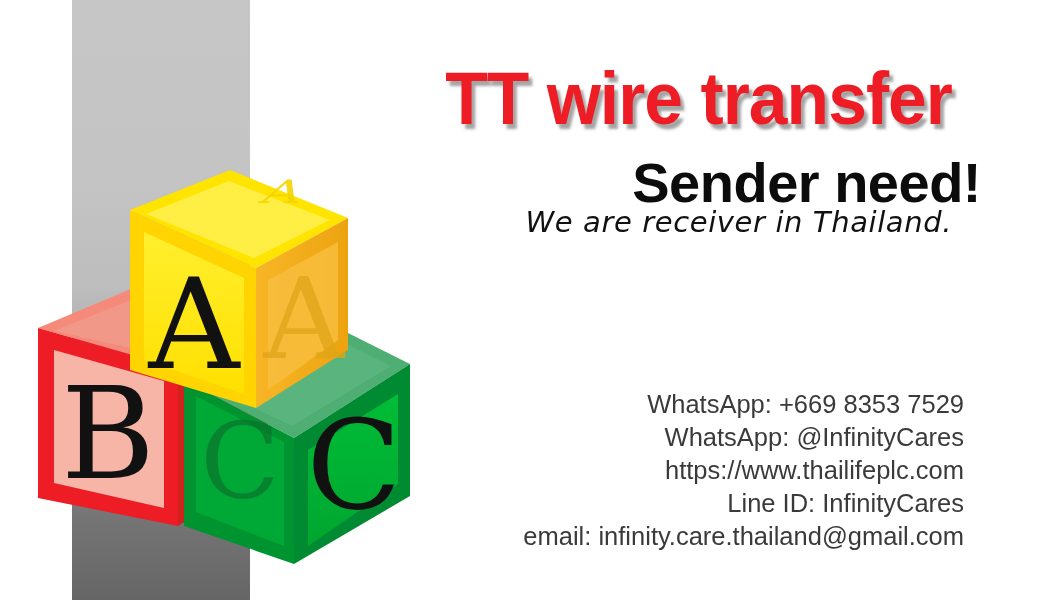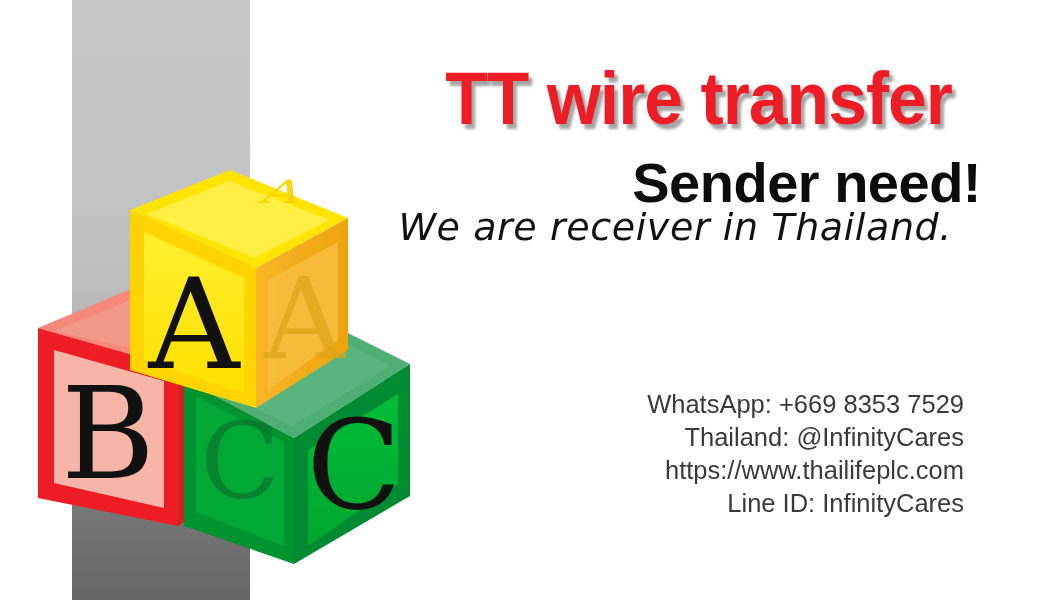--- a/index.html
+++ b/index.html
@@ -82,21 +82,21 @@
 
   .tagline {
     position: absolute;
     left: 0;
     top: 204px;
     width: 952px;
     text-align: right;
     font-family: "DejaVu Sans", sans-serif;
     font-style: italic;
     font-weight: normal;
-    font-size: 38px;
+    font-size: 29px;
     line-height: 1.25;
     letter-spacing: 0.6px;
     color: #111111;
     white-space: nowrap;
   }
 
   .contact {
     position: absolute;
     left: 0;
     top: 388px;
@@ -182,18 +182,19 @@
   </div>
 
   <div class="headline">TT wire transfer</div>
 
   <div class="subhead">Sender need!</div>
 
   <div class="tagline">We are receiver in Thailand.</div>
 
   <div class="contact">
     <div class="line">WhatsApp: +669 8353 7529</div>
-    <div class="line">Thailand: @InfinityCares</div>
+    <div class="line">WhatsApp: @InfinityCares</div>
     <div class="line">https://www.thailifeplc.com</div>
     <div class="line">Line ID: InfinityCares</div>
+    <div class="line">email: infinity.care.thailand@gmail.com</div>
   </div>
 
 </div>
 
 </body></html>

